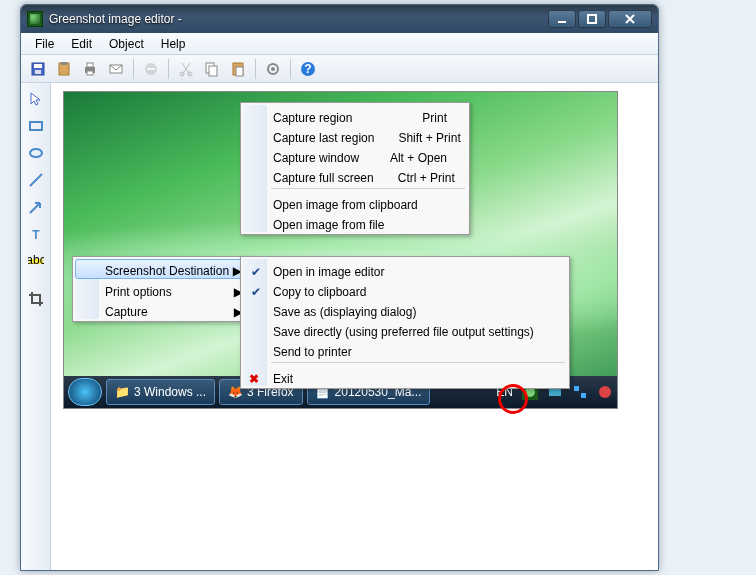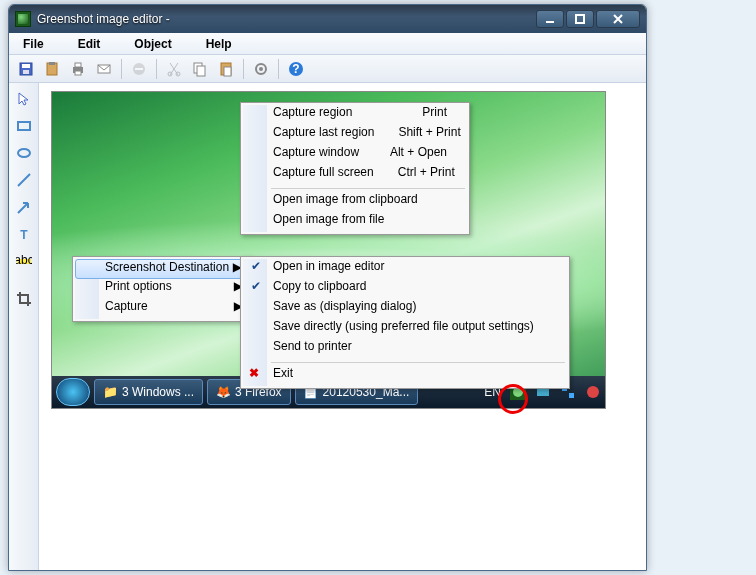--- a/index.html
+++ b/index.html
@@ -1,28 +1,28 @@
 <!DOCTYPE html>
 <html><head>
 <meta charset="utf-8">
 <style>
 * { box-sizing: border-box; margin: 0; padding: 0; font-family: "Segoe UI", Tahoma, sans-serif; font-size: 12px; }
 body { background: #e8f0f8; width: 756px; height: 575px; overflow: hidden; position: relative; }
 
-.window { position: absolute; left: 8px; top: 4px; width: 639px; height: 567px; background: #fff; border: 1px solid #4a6a8a; border-radius: 6px 6px 0 0; box-shadow: 0 0 8px rgba(0,0,0,.3); }
+.window { position: absolute; left: 20px; top: 4px; width: 639px; height: 567px; background: #fff; border: 1px solid #4a6a8a; border-radius: 6px 6px 0 0; box-shadow: 0 0 8px rgba(0,0,0,.3); }
 .titlebar { height: 28px; background: linear-gradient(#2b3b4b, #3d5570 40%, #2f4a66); border-radius: 5px 5px 0 0; display: flex; align-items: center; padding: 0 6px; }
 .titlebar .appicon { width: 16px; height: 16px; background: #1a5a1a; border: 1px solid #0a3a0a; margin-right: 6px; display:flex;align-items:center;justify-content:center;}
 .titlebar .appicon:before{content:"";width:10px;height:10px;background:radial-gradient(circle at 30% 30%, #7fd87f, #1a5a1a);}
 .titlebar .title { color: #fff; flex: 1; text-shadow: 0 1px 2px #000; }
 .winbtns { display: flex; gap: 2px; }
 .winbtn { width: 28px; height: 18px; background: linear-gradient(#5a7a9a,#3a5a7a); border:1px solid #2a3a4a; border-radius:3px; display:flex;align-items:center;justify-content:center;color:#fff;}
 .winbtn.close { width:44px; }
 .winbtn svg{width:10px;height:10px;stroke:#fff;stroke-width:2;fill:none;}
 
-.menubar { height: 22px; background: linear-gradient(#fafcfe,#eaf0f8); border-bottom:1px solid #c8d4e4; display:flex; align-items:center; padding:1px 6px; gap:18px;font-weight:bold;}
+.menubar { height: 22px; background: linear-gradient(#fafcfe,#eaf0f8); border-bottom:1px solid #c8d4e4; display:flex; align-items:center; padding:1px 6px; gap:1px;}
 .menubar span { padding: 2px 8px; }
 
 .toolbar { height: 28px; background: linear-gradient(#f6f9fc,#e6ecf4); border-bottom:1px solid #c8d4e4; display:flex; align-items:center; padding:0 6px; gap:4px;}
 .tbtn { width:22px;height:22px;display:flex;align-items:center;justify-content:center;border:1px solid transparent;border-radius:3px;}
 .tsep{width:1px;height:20px;background:#c0c8d4;margin:0 2px;}
 .tbtn svg{width:16px;height:16px;}
 
 .client { position:absolute; top:78px; left:0; right:0; bottom:0; display:flex; }
 .tooltray { width:30px; background:linear-gradient(90deg,#f6f9fc,#e6ecf4); border-right:1px solid #c8d4e4; display:flex;flex-direction:column;align-items:center;padding-top:4px;gap:3px;}
 .tooltray .tbtn{width:24px;height:24px;}
@@ -30,21 +30,21 @@
 .canvas{position:absolute;left:12px;top:8px;width:555px;height:318px;background:linear-gradient(160deg,#1a7a3a 0%,#4aba5a 25%,#8ada8a 45%,#d4f4d4 60%,#8ada8a 75%,#2a8a4a 100%);border:1px solid #888;}
 .canvas .swoosh{position:absolute;left:0;right:0;top:30%;height:60%;background:radial-gradient(ellipse 140% 60% at 50% 50%, rgba(255,255,255,.9), rgba(180,240,190,.6) 30%, transparent 55%);}
 .taskbar{position:absolute;left:0;right:0;bottom:0;height:32px;background:linear-gradient(#2a3a4a,#0a1a2a);display:flex;align-items:center;padding:0 4px;gap:4px;}
 .taskbar .start{width:34px;height:28px;background:radial-gradient(circle at 50% 50%,#4ac4f4,#0a3a6a);border-radius:14px;border:1px solid #6ac4f4;}
 .taskbar .task{height:26px;padding:0 8px;background:linear-gradient(#3a5a7a,#1a3a5a);border:1px solid #5a8aba;border-radius:3px;color:#fff;display:flex;align-items:center;gap:4px;font-size:11px;}
 .taskbar .tray{margin-left:auto;display:flex;align-items:center;gap:9px;color:#fff;font-size:11px;}
 .taskbar .tray .trayicon{width:16px;height:16px;}
 
 .ctxmenu{position:absolute;background:#f8f8f8;border:1px solid #9a9a9a;box-shadow:2px 2px 4px rgba(0,0,0,.25);padding:2px;}
 .ctxmenu .iconcol{position:absolute;left:2px;top:2px;bottom:2px;width:24px;background:linear-gradient(90deg,#f0f4fa,#e2eaf6);}
-.ctxmenu .item{position:relative;display:flex;align-items:flex-start;height:20px;padding:0 20px 0 30px;white-space:nowrap;}
+.ctxmenu .item{position:relative;display:flex;align-items:flex-end;height:20px;padding:0 20px 0 30px;white-space:nowrap;}
 .ctxmenu .item .lbl{flex:1;}
 .ctxmenu .item .accel{color:#000000;margin-left:24px;}
 .ctxmenu .item.hl{background:linear-gradient(#e8f2ff,#c8e0ff);border:1px solid #7ab0ea;border-radius:3px;height:20px;padding:0 19px 0 29px;}
 .ctxmenu .item .arrow{position:absolute;right:6px;}
 .ctxmenu .sep{height:1px;background:#d0d0d0;margin:3px 2px 3px 28px;}
 .ctxmenu .check{position:absolute;left:5px;width:16px;text-align:center;color:#1a4a8a;}
 .ctxmenu .xicon{position:absolute;left:6px;color:#d00;font-weight:bold;}
 
 .menu0{left:72px;top:256px;width:180px;}
 .menu1{left:240px;top:102px;width:230px;}

